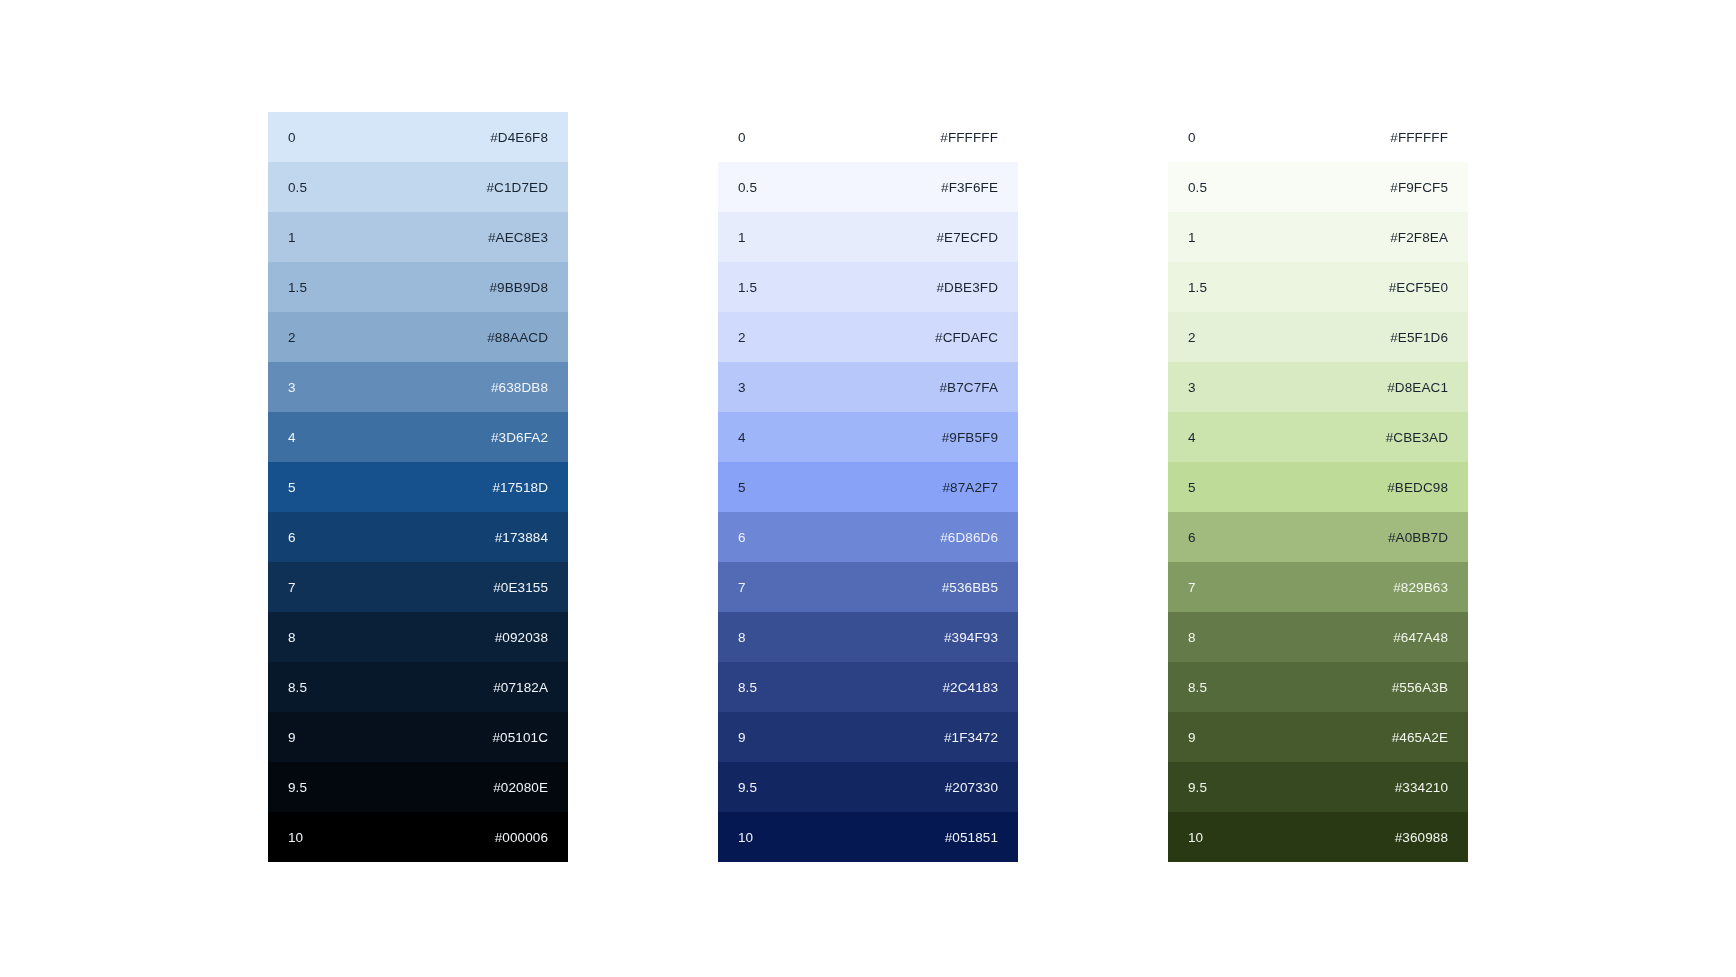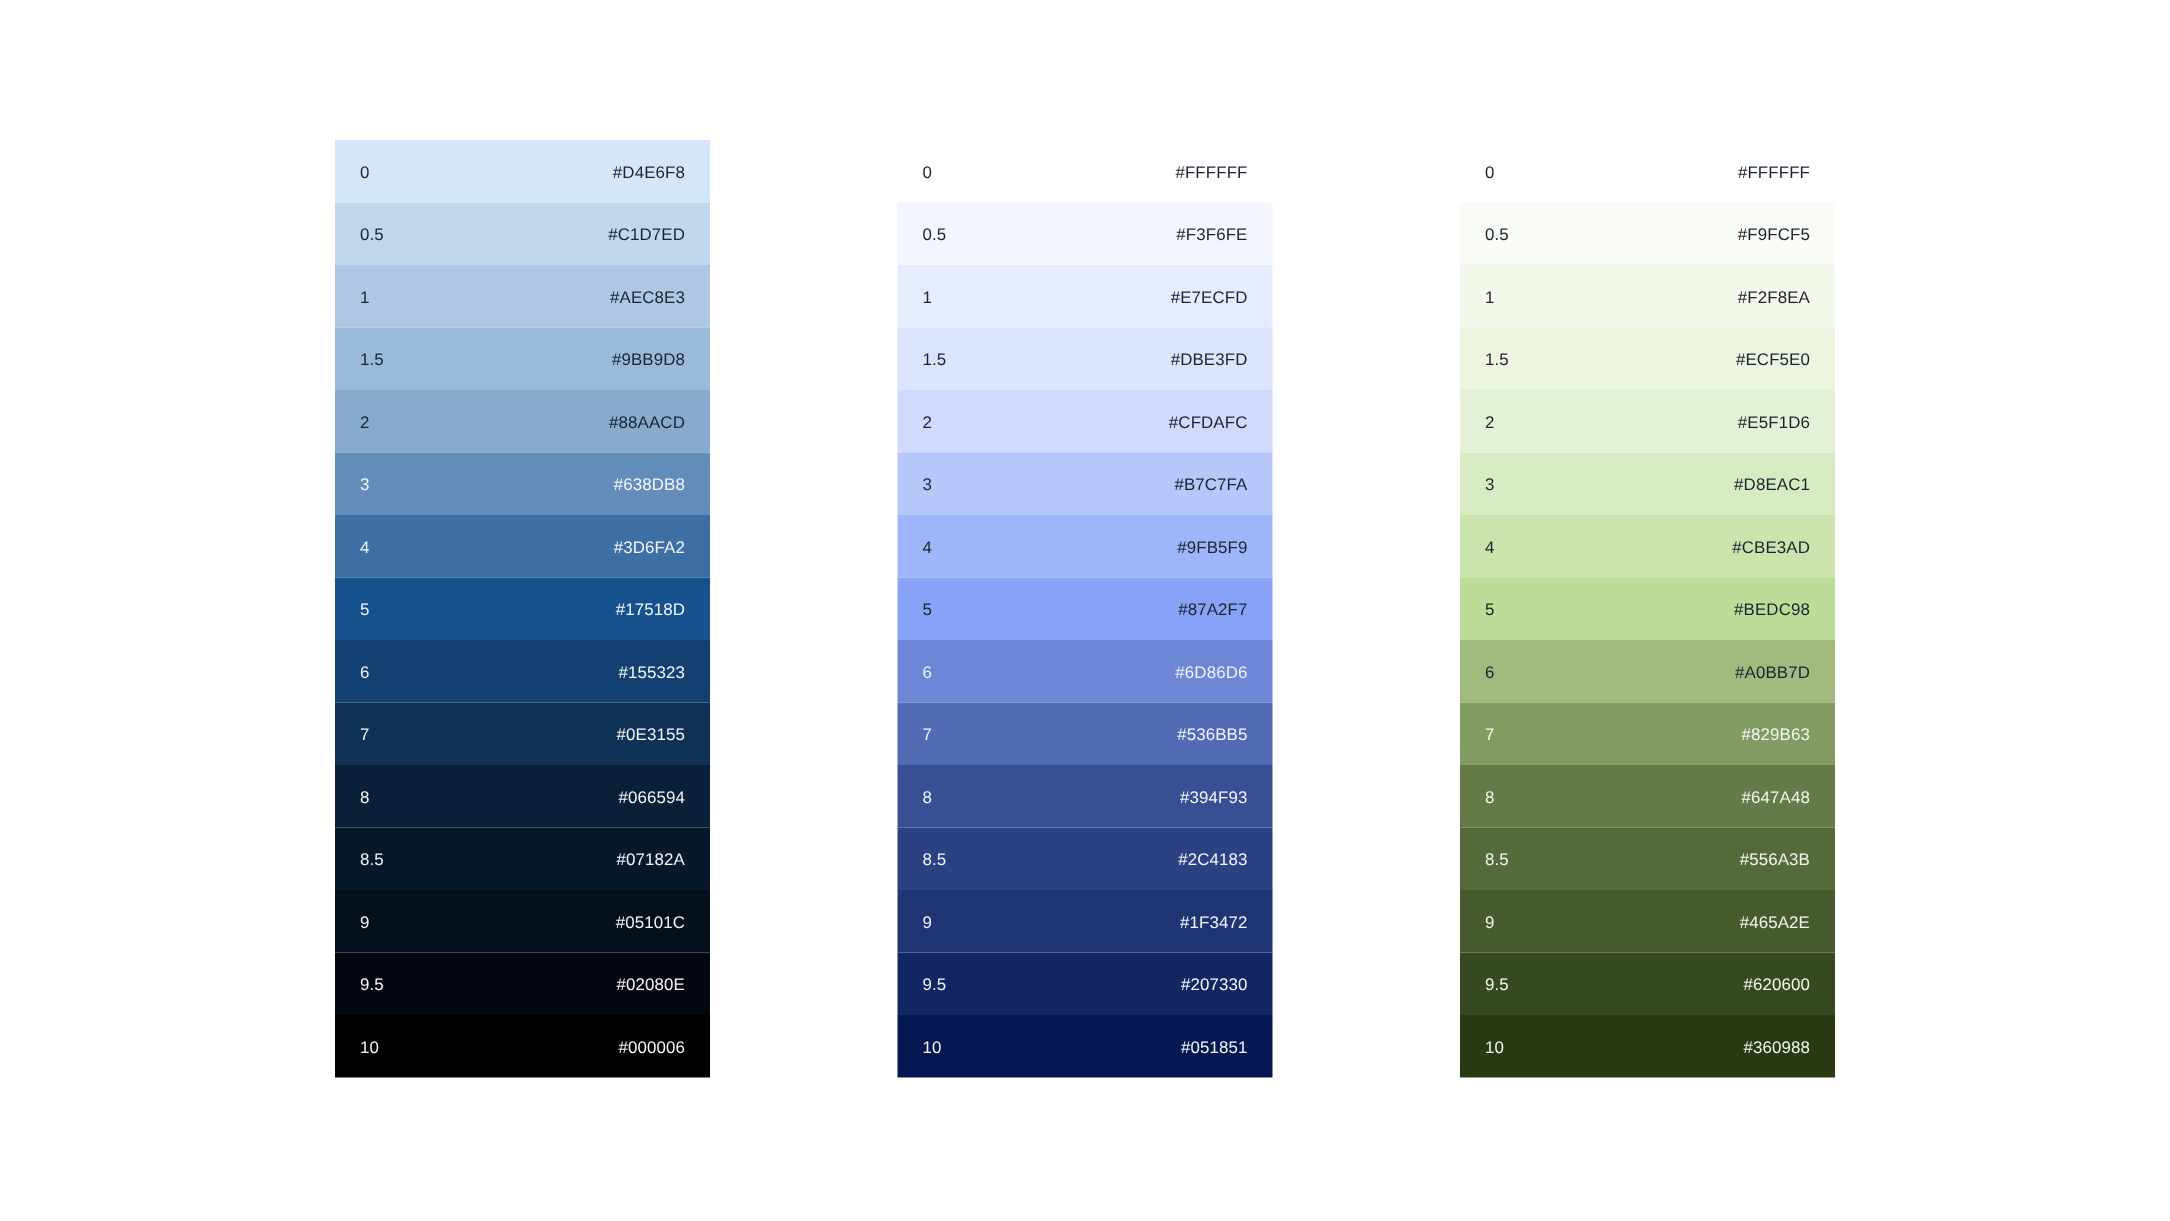--- a/index.html
+++ b/index.html
@@ -94,29 +94,29 @@
         <div class="swatch-row" style="background: rgb(61, 111, 162); color: rgb(242, 246, 250);">
           <span class="swatch-label">4</span>
           <span class="swatch-hex">#3D6FA2</span>
         </div>
         <div class="swatch-row" style="background: rgb(23, 81, 141); color: rgb(242, 246, 250);">
           <span class="swatch-label">5</span>
           <span class="swatch-hex">#17518D</span>
         </div>
         <div class="swatch-row" style="background: rgb(18, 65, 113); color: rgb(242, 246, 250);">
           <span class="swatch-label">6</span>
-          <span class="swatch-hex">#155323</span>
+          <span class="swatch-hex">#173884</span>
         </div>
         <div class="swatch-row" style="background: rgb(14, 49, 85); color: rgb(242, 246, 250);">
           <span class="swatch-label">7</span>
           <span class="swatch-hex">#0E3155</span>
         </div>
         <div class="swatch-row" style="background: rgb(9, 32, 56); color: rgb(242, 246, 250);">
           <span class="swatch-label">8</span>
-          <span class="swatch-hex">#066594</span>
+          <span class="swatch-hex">#092038</span>
         </div>
         <div class="swatch-row" style="background: rgb(7, 24, 42); color: rgb(242, 246, 250);">
           <span class="swatch-label">8.5</span>
           <span class="swatch-hex">#07182A</span>
         </div>
         <div class="swatch-row" style="background: rgb(5, 16, 28); color: rgb(242, 246, 250);">
           <span class="swatch-label">9</span>
           <span class="swatch-hex">#05101C</span>
         </div>
         <div class="swatch-row" style="background: rgb(2, 8, 14); color: rgb(242, 246, 250);">
@@ -238,21 +238,21 @@
         <div class="swatch-row" style="background: rgb(85, 106, 59); color: rgb(243, 247, 238);">
           <span class="swatch-label">8.5</span>
           <span class="swatch-hex">#556A3B</span>
         </div>
         <div class="swatch-row" style="background: rgb(70, 90, 46); color: rgb(243, 247, 238);">
           <span class="swatch-label">9</span>
           <span class="swatch-hex">#465A2E</span>
         </div>
         <div class="swatch-row" style="background: rgb(55, 73, 32); color: rgb(243, 247, 238);">
           <span class="swatch-label">9.5</span>
-          <span class="swatch-hex">#620600</span>
+          <span class="swatch-hex">#334210</span>
         </div>
         <div class="swatch-row" style="background: rgb(40, 57, 19); color: rgb(243, 247, 238);">
           <span class="swatch-label">10</span>
           <span class="swatch-hex">#360988</span>
         </div>
       </div>
     </div>
 </div>
 
 </body></html>

